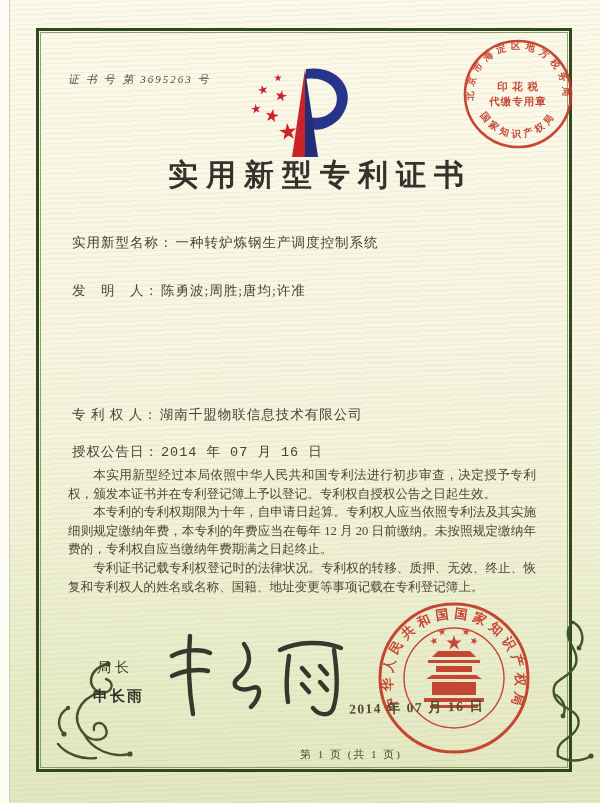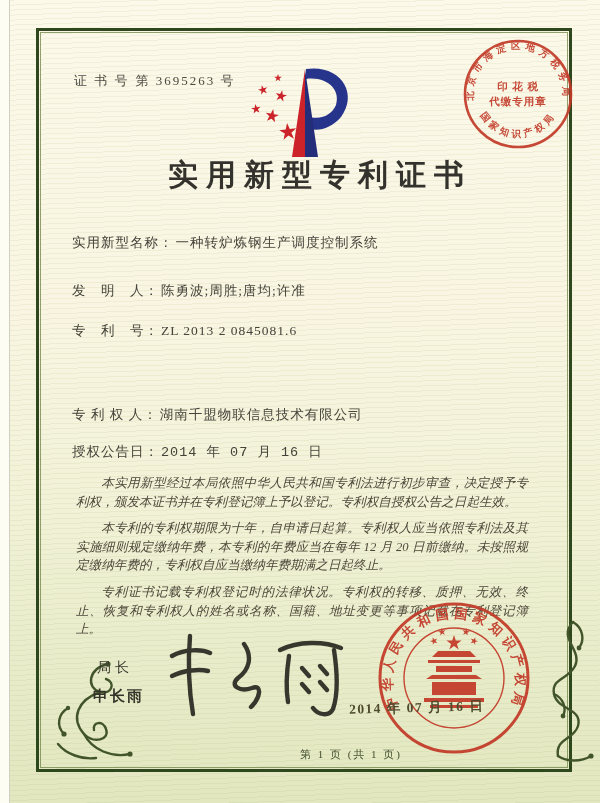--- a/index.html
+++ b/index.html
@@ -10,38 +10,38 @@
       repeating-linear-gradient(178deg, rgba(140,160,80,0.10) 0 1px, rgba(0,0,0,0) 1px 5px),
       linear-gradient(180deg,#fcf9ea 0%,#f9f5e2 38%,#f2f2d8 62%,#e7ebc8 85%,#e2e7c0 100%);
   }
   .photo::before{content:"";position:absolute;left:0;top:0;bottom:0;width:9px;
     background:#fdfdf4;border-right:1px solid rgba(120,120,100,.35);z-index:8;}
   
   .frame{position:absolute;left:36px;top:28px;width:536px;height:744px;
     border:3px solid #2f471d;box-sizing:border-box;z-index:1;}
   .frame::before{content:"";position:absolute;inset:1px;border:1px solid rgba(110,130,70,.75);}
   
-  .cert-no{position:absolute;left:74px;top:72px;font-size:13px;color:#4b4b41;
-    letter-spacing:2px;z-index:3;}
+  .cert-no{position:absolute;left:68px;top:72px;font-size:11px;color:#4b4b41;
+    letter-spacing:2px;z-index:3;font-style:italic;}
   .cert-no span{margin-right:6px;}
   
   .tax-stamp{position:absolute;left:461px;top:37px;width:114px;height:114px;z-index:4;opacity:.92;}
   
   .logo{position:absolute;left:242px;top:63px;width:124px;height:103px;z-index:3;}
   
   .title{position:absolute;left:0;right:0;top:155px;text-align:center;font-size:30px;
     font-weight:700;letter-spacing:8px;color:#33322c;z-index:3;margin-left:40px;}
   
   .field-row{position:absolute;left:72px;font-size:13.5px;color:#45443a;letter-spacing:1px;z-index:3;white-space:nowrap;}
   .field-row .lbl{margin-right:2px;}
   .f0{top:234px;} .f1{top:282px;} .f2{top:322px;} .f3{top:369px;} .f4{top:406px;} .f5{top:443px;font-family:Liberation Mono, monospace;}
   
   .body-text{position:absolute;left:68px;width:468px;top:466px;font-size:12.6px;
     line-height:18.6px;color:#4d4739;text-align:justify;z-index:3;}
-  .body-text p{margin:8px;text-indent:2em;font-style:italic;}
+  .body-text p{margin:0;text-indent:2em;}
   
   .signer-title{position:absolute;left:97px;top:659px;font-size:14px;color:#3c3c31;letter-spacing:4px;z-index:3;font-family:Liberation Serif, serif;}
   .signer-name{position:absolute;left:93px;top:687px;font-size:15px;font-weight:700;color:#34342a;letter-spacing:2px;z-index:3;}
   .signature{position:absolute;left:148px;top:620px;width:212px;height:116px;z-index:4;}
   
   .office-seal{position:absolute;left:375px;top:599px;width:158px;height:158px;z-index:4;opacity:.93;}
   .issue-date{position:absolute;left:349px;top:699px;font-size:13.5px;color:#4f4b2e;
     letter-spacing:1.5px;z-index:5;transform:rotate(-1.5deg);font-weight:700;white-space:nowrap;}
   
   .orn-left{position:absolute;left:38px;top:656px;width:96px;height:112px;z-index:2;}
@@ -100,23 +100,20 @@
     </svg>
   </div>
 
   <div class="title">实用新型专利证书</div>
 
   <div class="field-row f0">
     <span class="lbl">实用新型名称：</span><span>一种转炉炼钢生产调度控制系统</span>
   </div>
   <div class="field-row f1">
     <span class="lbl">发　明　人：</span><span>陈勇波;周胜;唐均;许准</span>
-  </div>
-  <div class="field-row f2">
-    <span class="lbl">专　利　号：</span><span>ZL 2013 2 0845081.6</span>
   </div>
   <div class="field-row f4">
     <span class="lbl">专 利 权 人：</span><span>湖南千盟物联信息技术有限公司</span>
   </div>
   <div class="field-row f5">
     <span class="lbl">授权公告日：</span><span>2014 年 07 月 16 日</span>
   </div>
 
   <div class="body-text">
     <p>本实用新型经过本局依照中华人民共和国专利法进行初步审查，决定授予专利权，颁发本证书并在专利登记簿上予以登记。专利权自授权公告之日起生效。</p>

